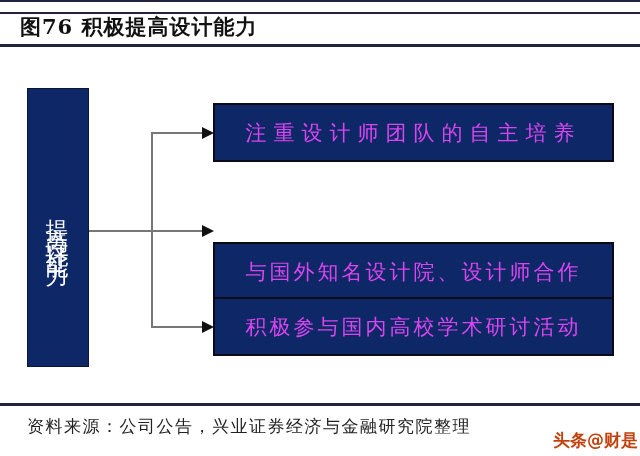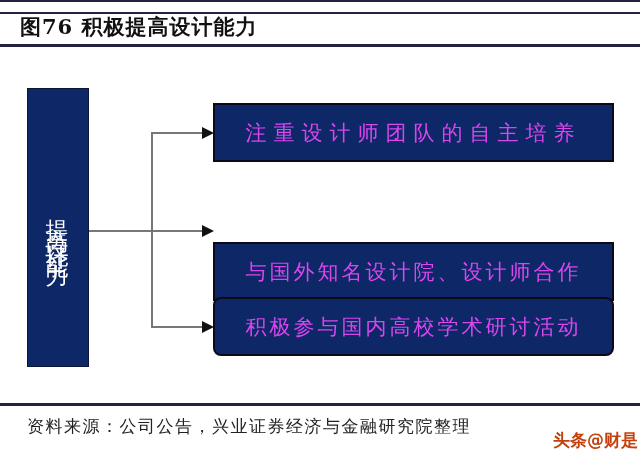--- a/index.html
+++ b/index.html
@@ -91,21 +91,21 @@
     width: 397px;
     height: 55px;
     background: #0e2766;
     border: 2px solid #0b0b18;
     display: flex;
     align-items: center;
     justify-content: center;
   }
   .b1 { top: 103px; }
   .b2 { top: 200px; margin-top: 42px; }
-  .b3 { top: 297px; border-radius: 8px; }
+  .b3 { top: 297px; }
   .branch-label {
     color: #d946ef;
     font-size: 21px;
     font-weight: 500;
     white-space: nowrap;
   }
   .b1 .branch-label { letter-spacing: 7px; }
   .b2 .branch-label { letter-spacing: 3px; }
   .b3 .branch-label { letter-spacing: 3px; }
 

